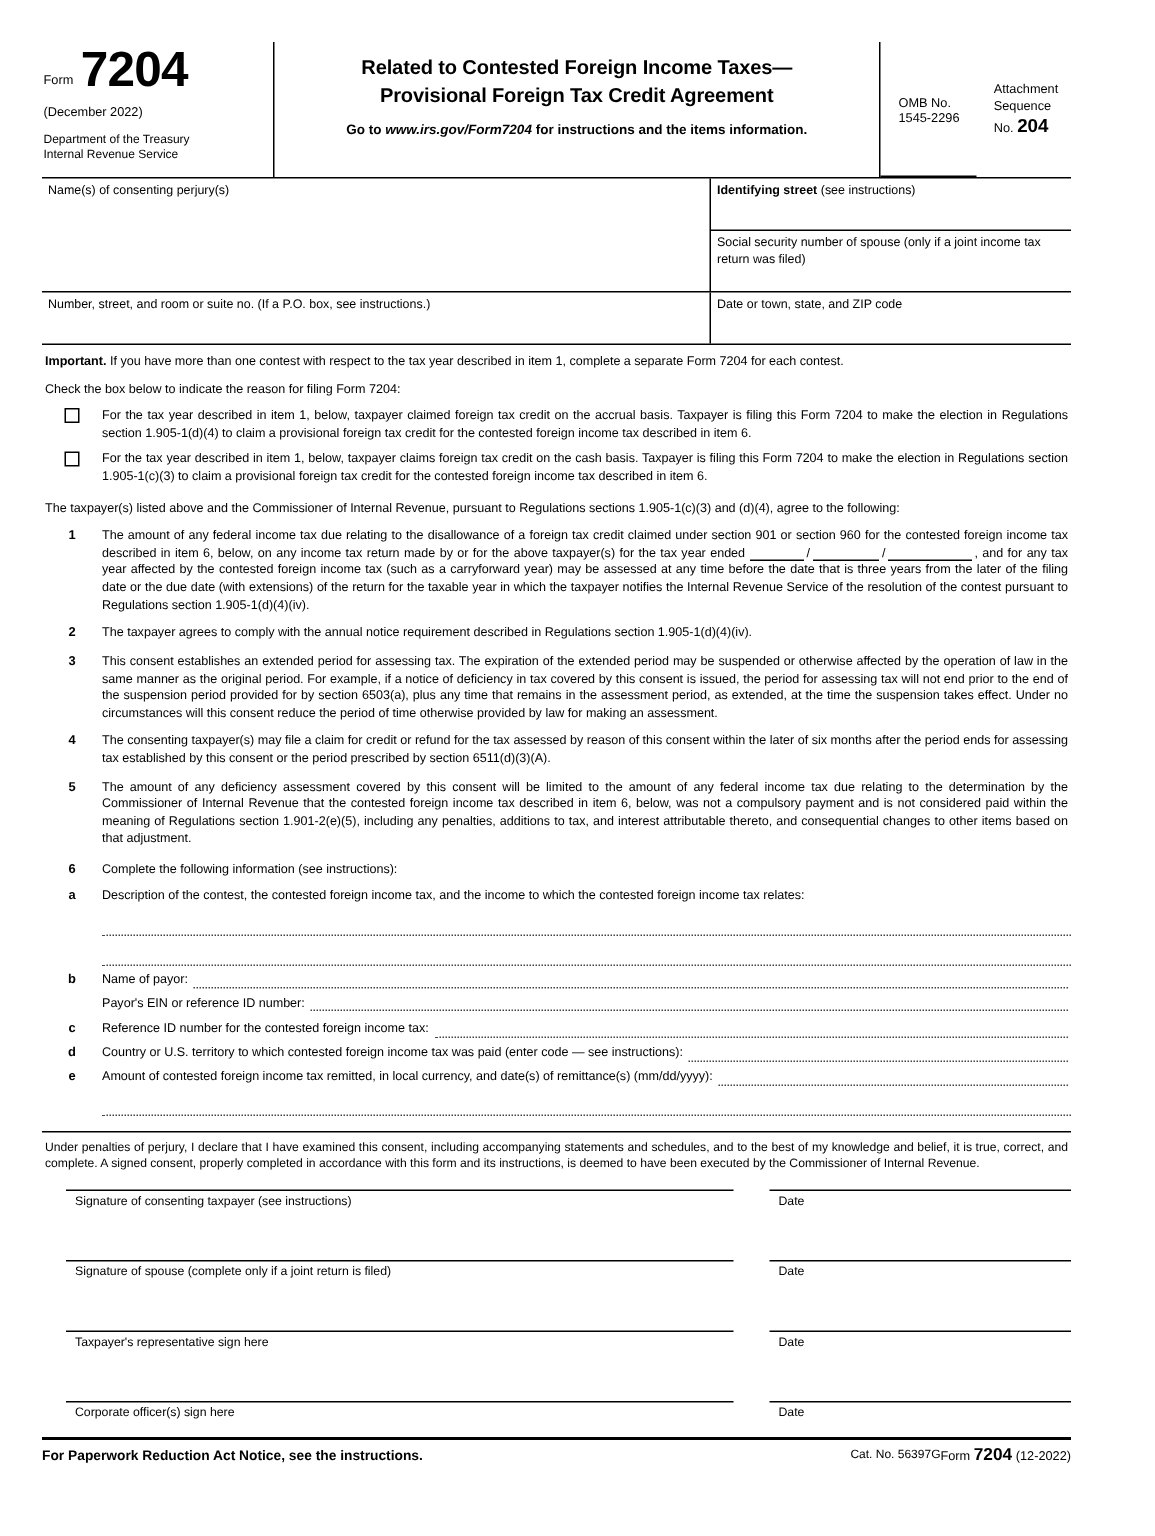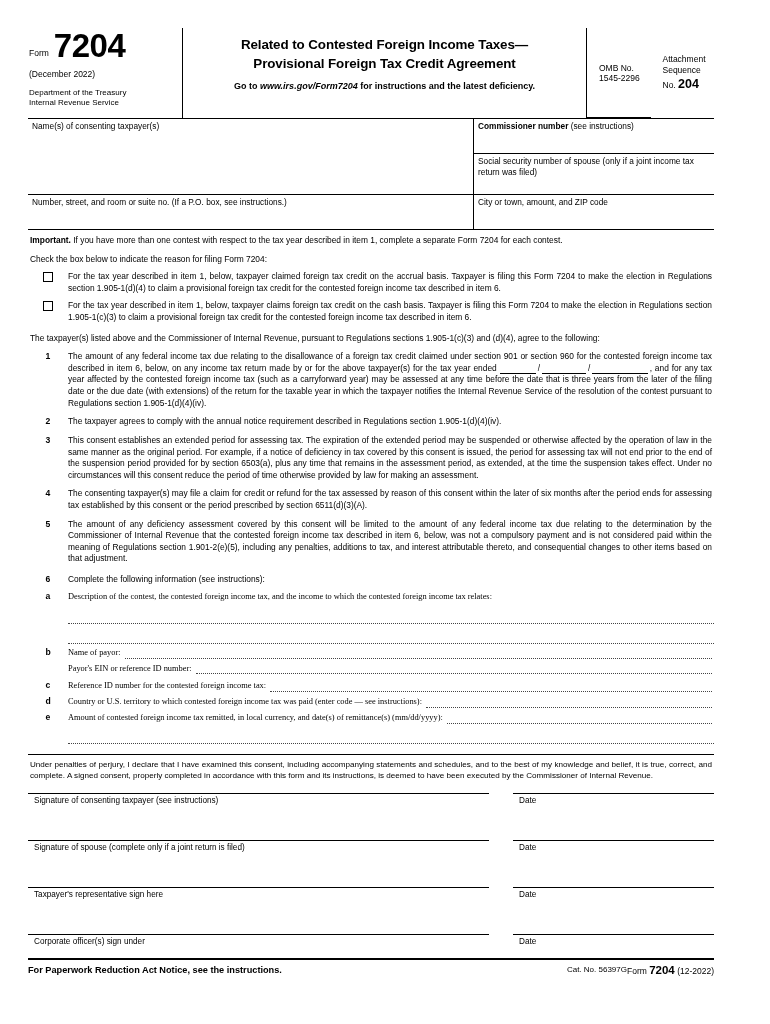--- a/index.html
+++ b/index.html
@@ -196,21 +196,21 @@
     padding-right: 2px;
     align-items: flex-end;
   }
   .subrow .subcol {
     width: 40px;
     flex: none;
     text-align: center;
     font-weight: bold;
     font-size: 8.6px;
   }
-  .subrow .subtxt { flex: 1; font-family: Liberation Serif, serif; }
+  .subrow .subtxt { flex: 1; }
   .dots {
     flex: 1;
     border-bottom: 1.4px dotted #444;
     height: 9px;
     margin-left: 4px;
   }
   .dotline {
     margin-left: 40px;
     border-bottom: 1.4px dotted #444;
     height: 9px;
@@ -237,20 +237,21 @@
   .sigleft {
     width: 485px;
     flex: none;
     padding-right: 24px;
   }
   .sigright { flex: 1; }
   .sigline {
     border-top: 1.5px solid #000;
     font-size: 8.2px;
     padding: 2px 0 0 6px;
+    margin-left: 16px;
   }
   .dateline {
     border-top: 1.5px solid #000;
     font-size: 8.2px;
     padding: 2px 0 0 6px;
   }
 
   
   .footer {
     border-top: 2px solid #000;
@@ -280,21 +281,21 @@
       <div class="hdr-dept">
         <div>Department of the Treasury</div>
         <div>Internal Revenue Service</div>
       </div>
     </div>
 
     <div class="hdr-center">
       <div class="title-line">Related to Contested Foreign Income Taxes—</div>
       <div class="title-line">Provisional Foreign Tax Credit Agreement</div>
       <div class="goto">
-        <span>Go to </span><i>www.irs.gov/Form7204</i><span> for instructions and the latest deficiency.</span>
+        <span>Go to </span><i>www.irs.gov/Form7204</i><span> for instructions and the items information.</span>
       </div>
     </div>
 
     <div class="hdr-right">
       <div class="omb">OMB No. 1545-2296</div>
       <div class="attach">
         <div>
           <div>Attachment</div>
           <div>
             <span>Sequence No.</span>
@@ -303,44 +304,44 @@
         </div>
       </div>
     </div>
   </div>
 
   <div class="rule-thick"></div>
 
   <div class="idblock">
     <div class="idleft">
       <div class="cell name">
-        <span>Name(s) of consenting taxpayer(s)</span>
+        <span>Name(s) of consenting perjury(s)</span>
       </div>
     </div>
     <div class="idright">
       <div class="cell ident">
-        <span class="bold">Commissioner number</span><span> (see instructions)</span>
+        <span class="bold">Identifying street</span><span> (see instructions)</span>
       </div>
       <div class="cell ssn">
         <span>Social security number of spouse (only if a joint income tax return was filed)</span>
       </div>
     </div>
   </div>
 
   <div class="rule-thin"></div>
 
   <div class="idblock">
     <div class="idleft">
       <div class="cell addr">
         <span>Number, street, and room or suite no. (If a P.O. box, see instructions.)</span>
       </div>
     </div>
     <div class="idright">
       <div class="cell city">
-        <span>City or town, amount, and ZIP code</span>
+        <span>Date or town, state, and ZIP code</span>
       </div>
     </div>
   </div>
 
   <div class="rule-thick"></div>
 
   <div class="body">
 
     <div class="p-important">
       <span class="bold">Important.</span><span> If you have more than one contest with respect to the tax year described in item 1, complete a separate Form 7204 for each contest.</span>
@@ -472,21 +473,21 @@
       <div class="sigleft">
         <div class="sigline">Taxpayer's representative sign here</div>
       </div>
       <div class="sigright">
         <div class="dateline">Date</div>
       </div>
     </div>
 
     <div class="sigrow" style="height:24px;">
       <div class="sigleft">
-        <div class="sigline">Corporate officer(s) sign under</div>
+        <div class="sigline">Corporate officer(s) sign here</div>
       </div>
       <div class="sigright">
         <div class="dateline">Date</div>
       </div>
     </div>
   </div>
 
   <div class="footer">
     <div class="f-left">For Paperwork Reduction Act Notice, see the instructions.</div>
     <div class="f-mid">Cat. No. 56397G</div>

